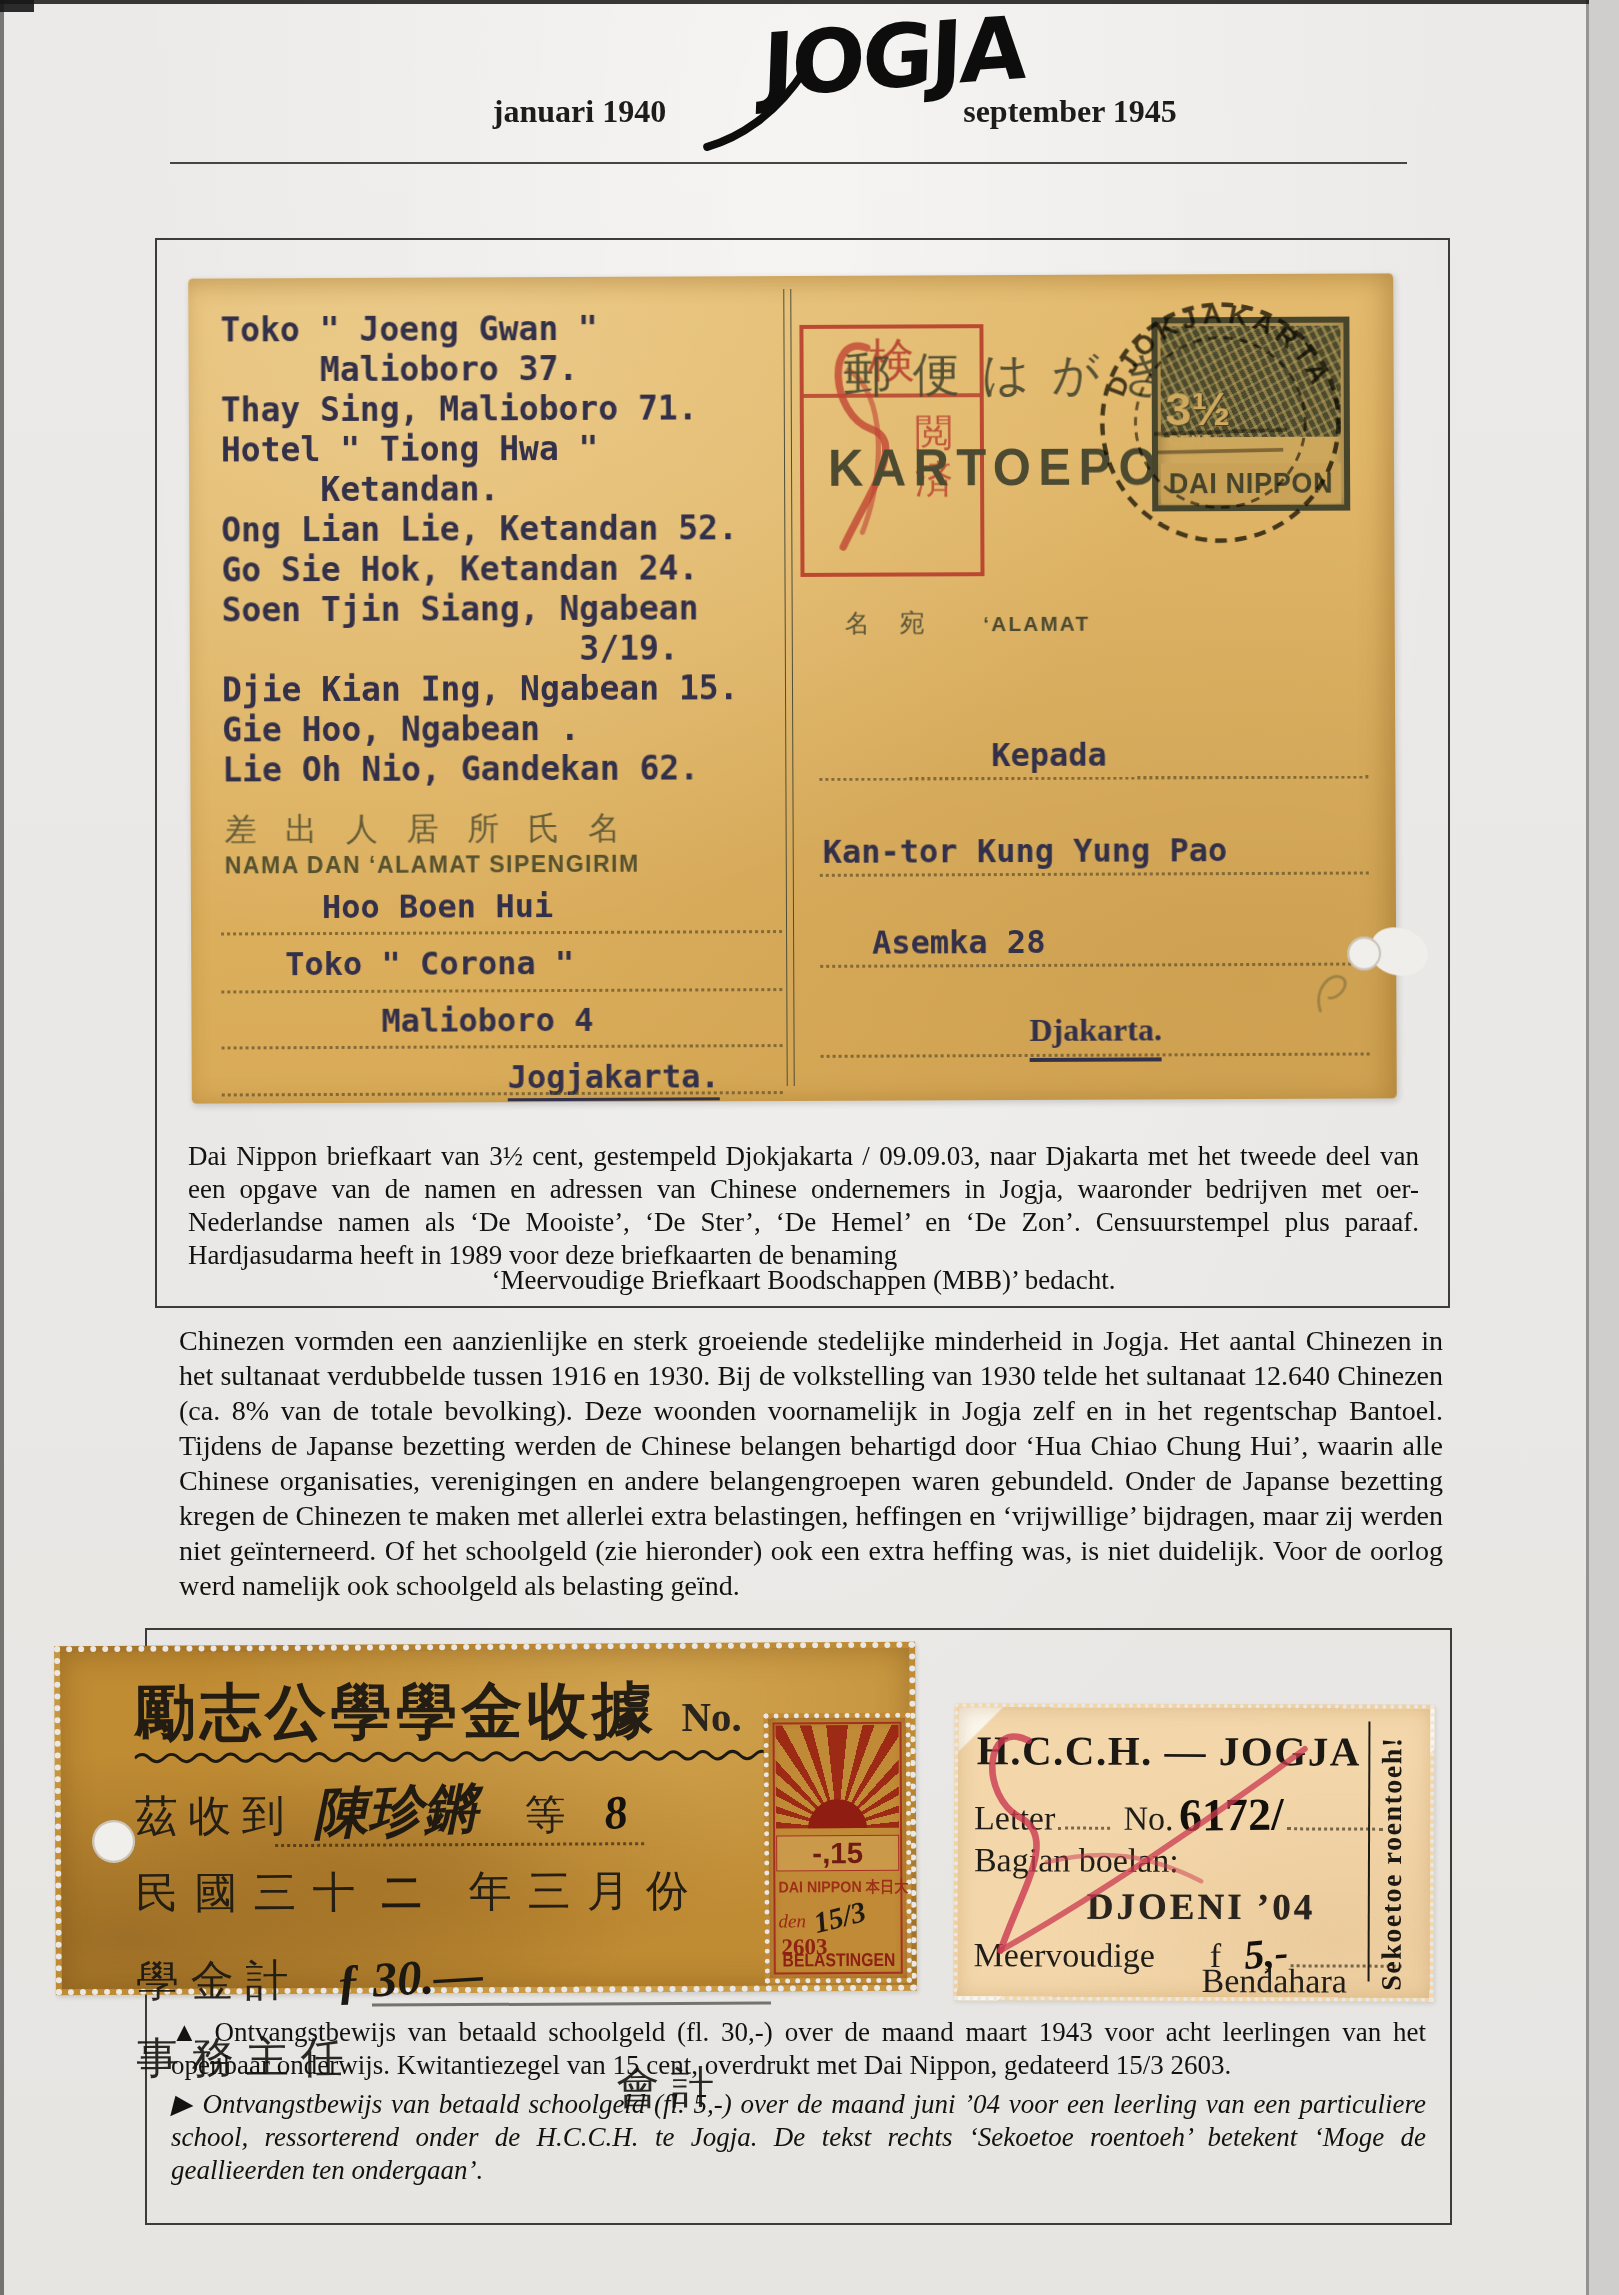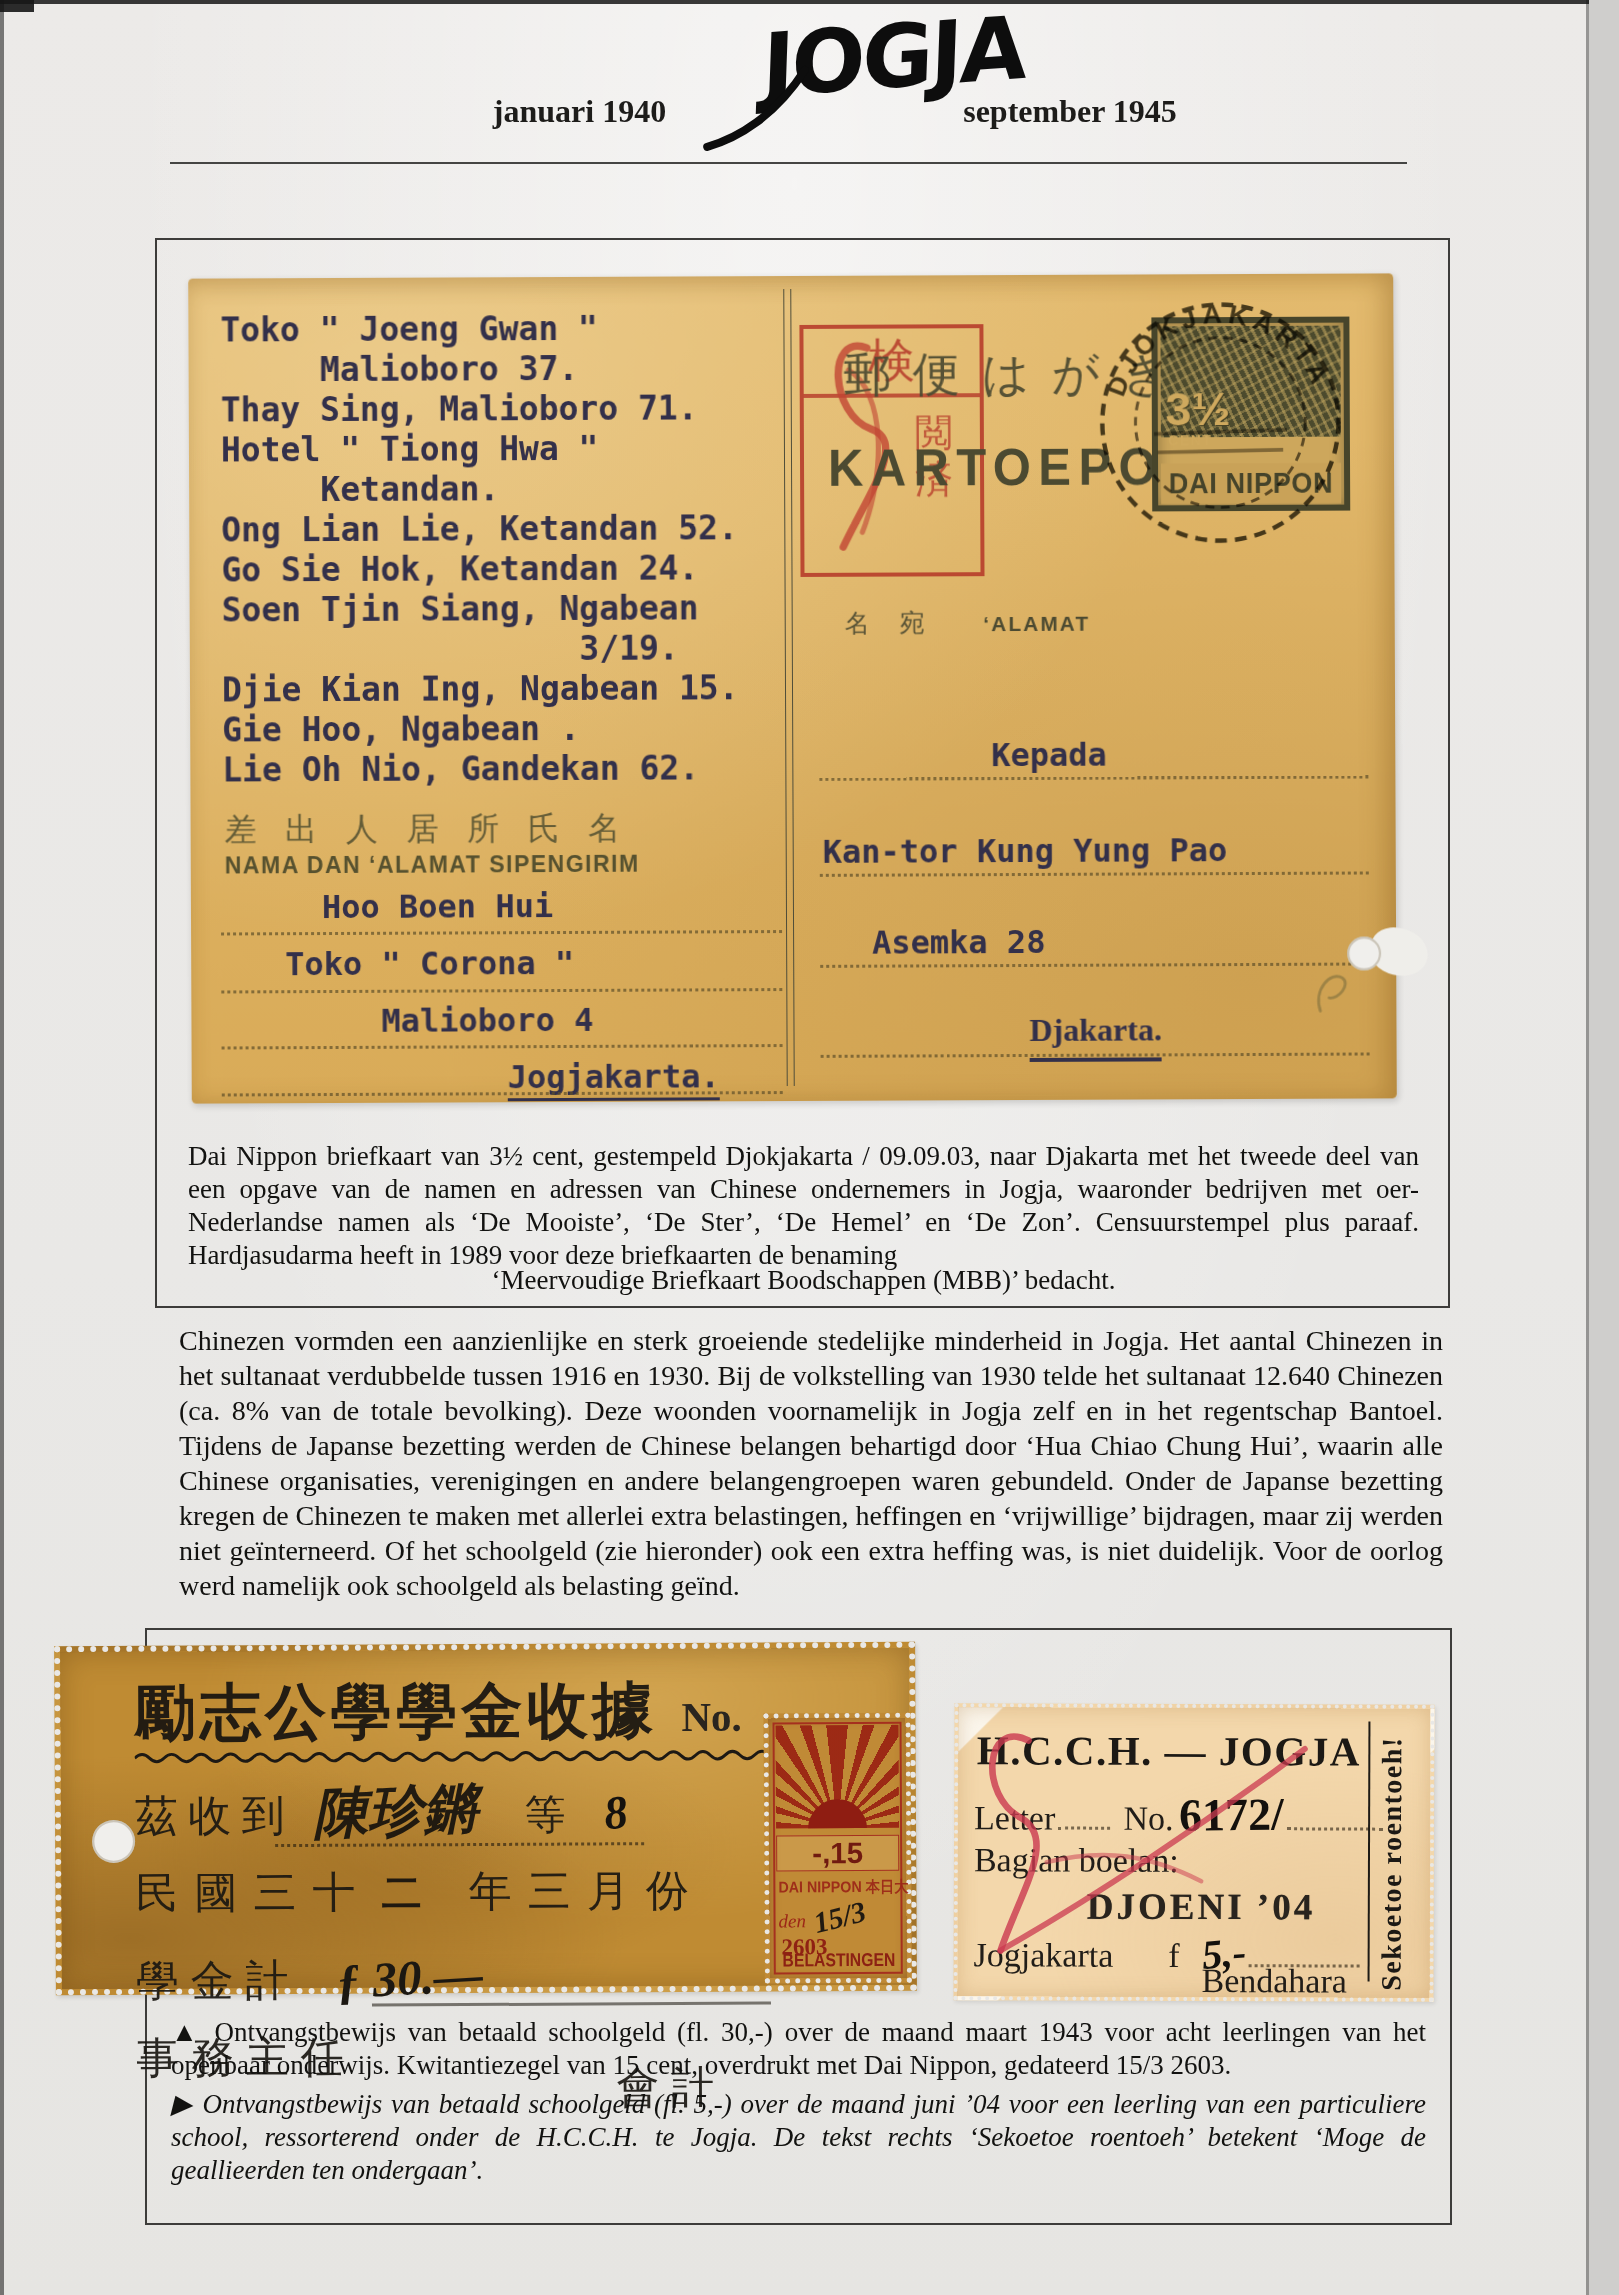--- a/index.html
+++ b/index.html
@@ -223,21 +223,21 @@
       <span class="serif" style="font-size:34px;color:#211d18;margin-left:10.3px;">No.</span>
       <span class="serif" style="font-size:46px;font-weight:900;color:#14110d;display:inline-block;transform:rotate(-1deg);margin-left:3px;">6172/</span>
       <span style="display:inline-block;width:96px;border-bottom:3px dotted rgba(40,30,15,.6);height:25px;"></span>
     </div>
 
     <div class="abs serif" style="left:16px;top:134px;font-size:34px;color:#211d18;">Bagian boelan:</div>
 
     <div class="abs serif" style="left:129px;top:177px;font-size:37px;font-weight:bold;letter-spacing:3px;color:#29241e;text-shadow:0 0 0.7px rgba(40,35,25,.6);">DJOENI ’04</div>
 
     <div class="abs" style="left:16px;top:221px;white-space:nowrap;">
-      <span class="serif" style="font-size:34px;color:#211d18;">Jogjakarta</span>
+      <span class="serif" style="font-size:34px;color:#211d18;">Meervoudige</span>
       <span class="serif" style="font-size:34px;color:#211d18;margin-left:52px;">f</span>
       <span class="serif" style="font-size:41px;font-weight:900;font-style:italic;color:#14110d;display:inline-block;transform:rotate(-5deg);margin-left:19px;">5,-</span>
       <span style="display:inline-block;width:111px;border-bottom:3px dotted rgba(40,30,15,.6);height:25px;"></span>
     </div>
 
     <div class="abs serif" style="left:244px;top:254px;font-size:34px;color:#211d18;">Bendahara</div>
 
     <div class="abs" style="left:410px;top:13.3px;width:2.2px;height:260px;background:#1e1b16;"></div>
     <div class="abs serif" style="left:418px;top:7.4px;height:275px;writing-mode:vertical-rl;transform:rotate(180deg);font-size:28px;font-weight:bold;color:#1c1915;letter-spacing:1.5px;">Sekoetoe roentoeh!</div>
 

